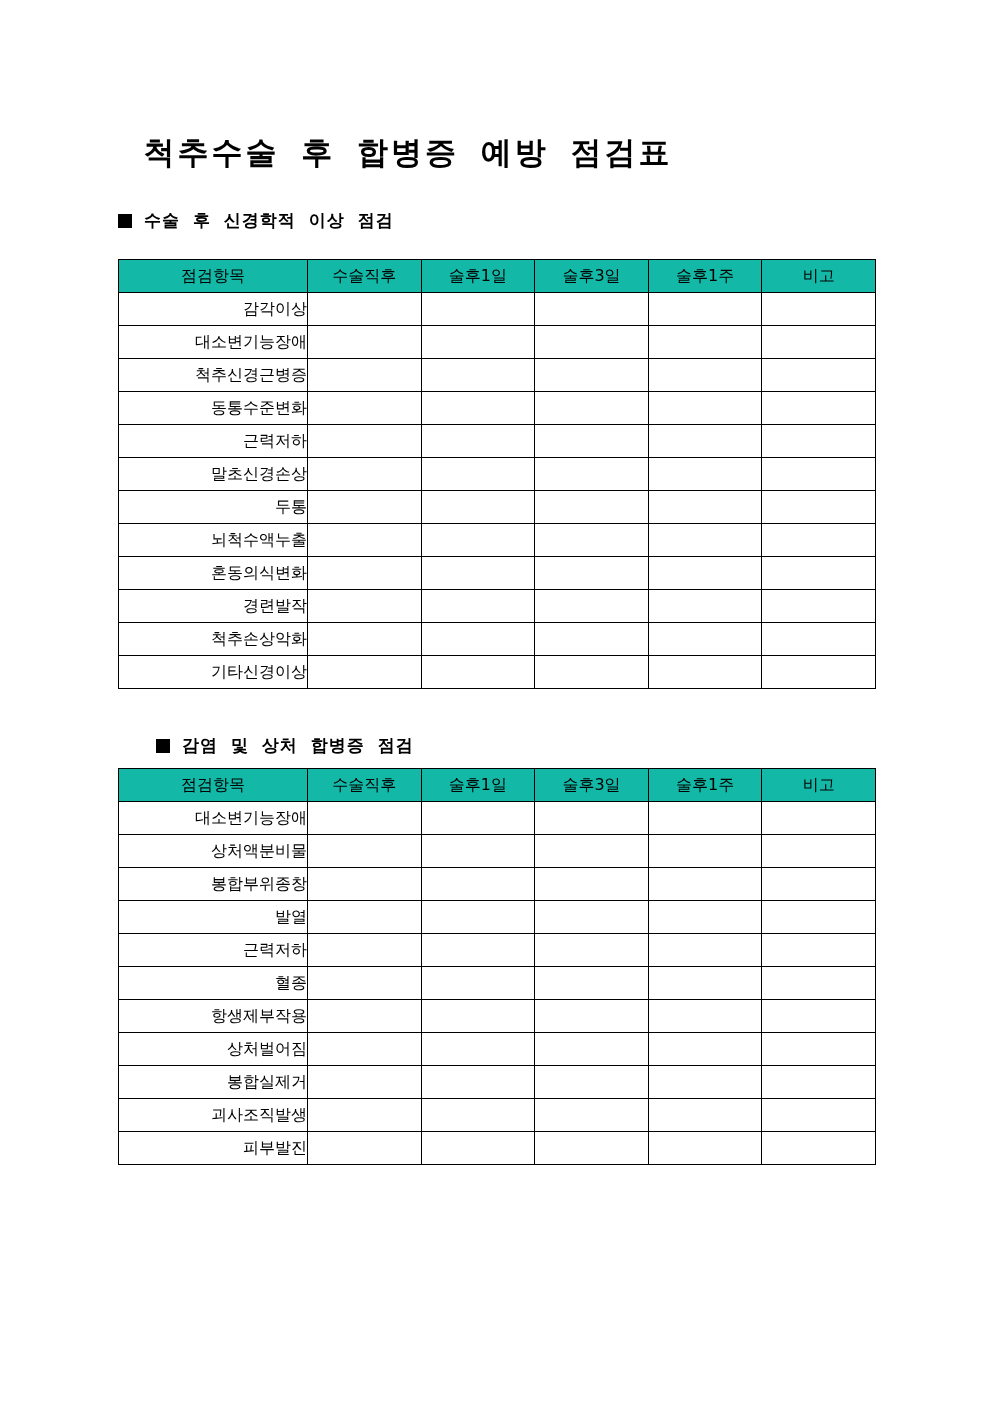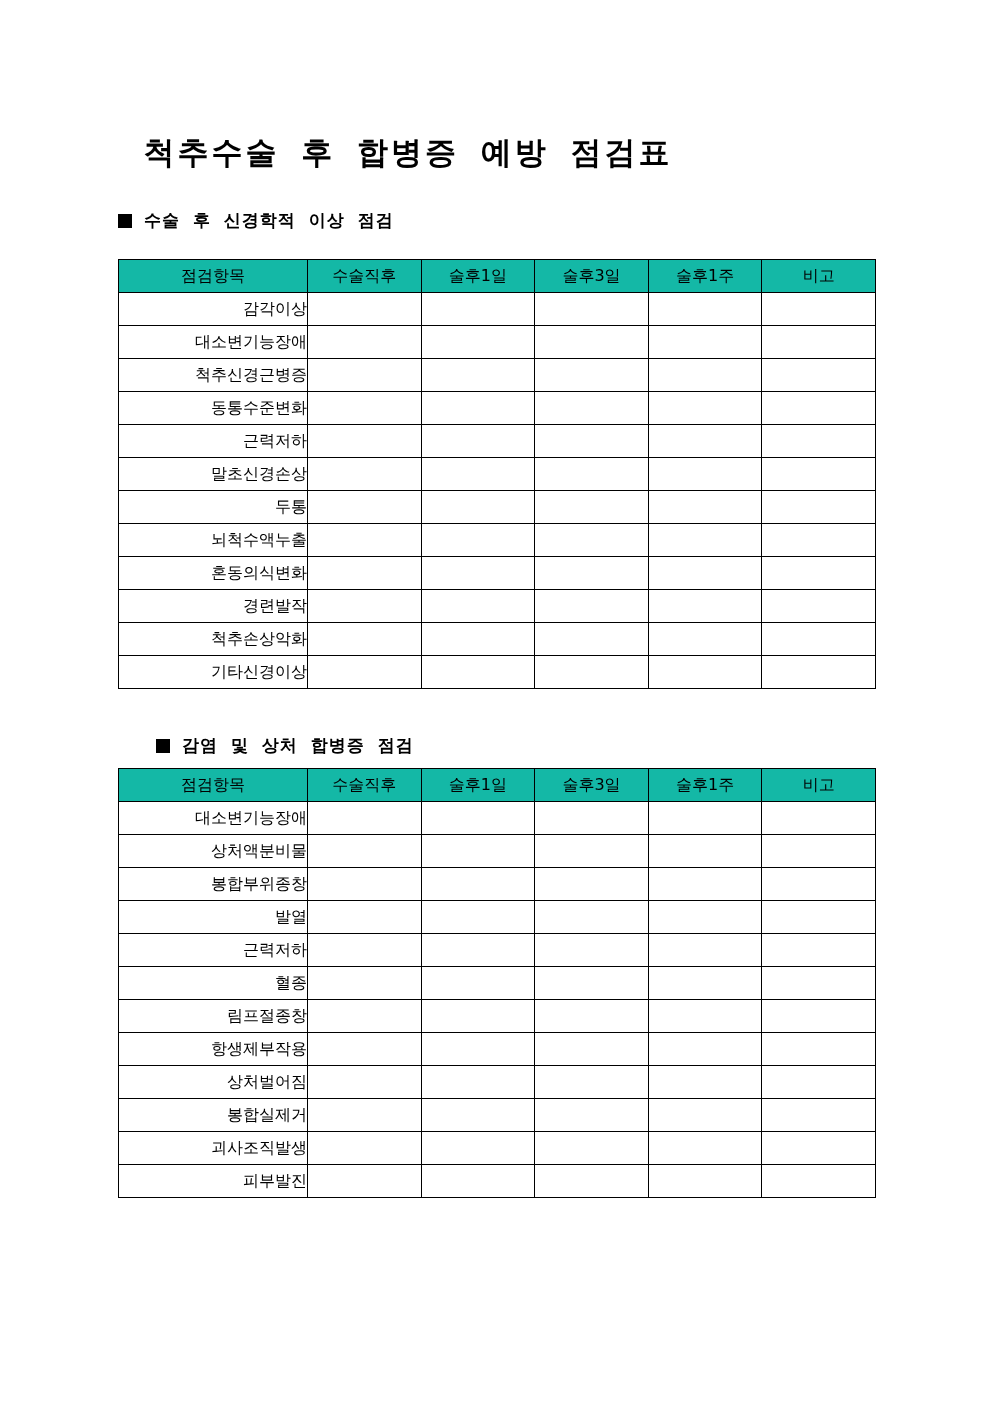--- a/index.html
+++ b/index.html
@@ -209,28 +209,20 @@
       </tr>
       <tr>
         <td class="item">혈종</td>
         <td></td>
         <td></td>
         <td></td>
         <td></td>
         <td></td>
       </tr>
       <tr>
-        <td class="item">림프절종창</td>
-        <td></td>
-        <td></td>
-        <td></td>
-        <td></td>
-        <td></td>
-      </tr>
-      <tr>
         <td class="item">항생제부작용</td>
         <td></td>
         <td></td>
         <td></td>
         <td></td>
         <td></td>
       </tr>
       <tr>
         <td class="item">상처벌어짐</td>
         <td></td>

